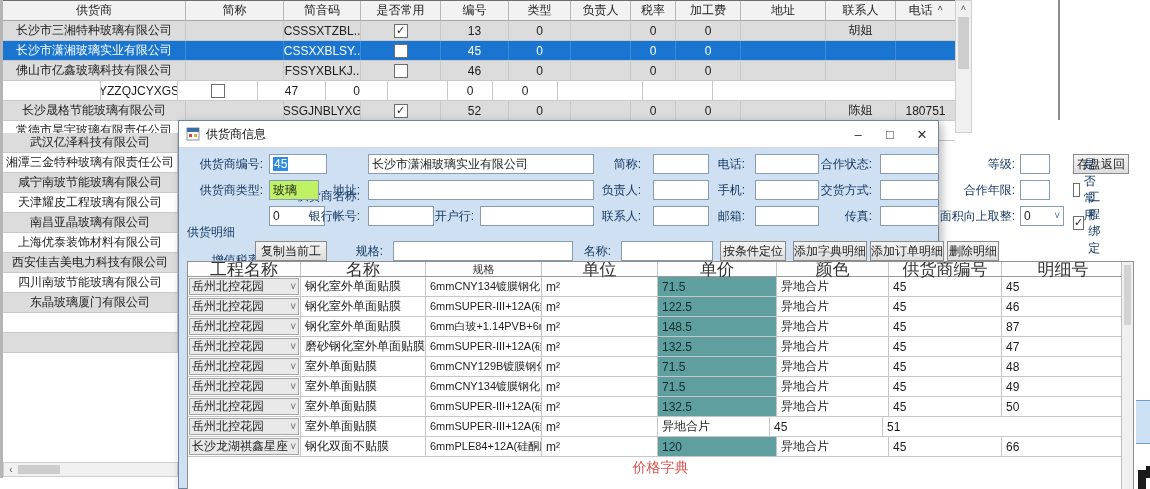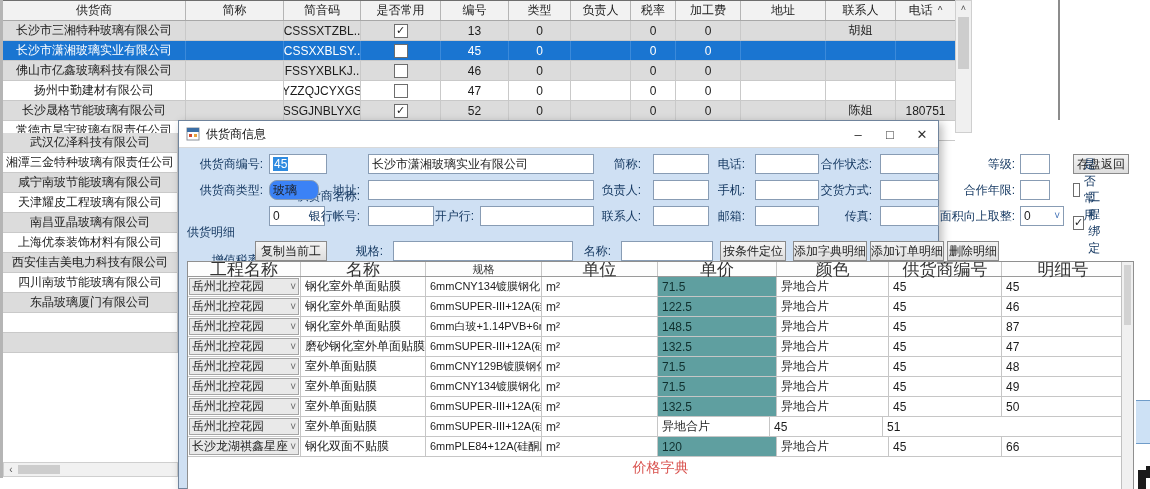--- a/index.html
+++ b/index.html
@@ -50,21 +50,21 @@
   .titlebar .ticon{margin-left:7px;width:14px;height:14px;}
   .titlebar .ttext{margin-left:6px;color:#111;}
   .tspace{flex:1}
   .winbtn{width:32px;height:25px;display:flex;align-items:center;justify-content:center;
           font-size:13px;color:#333;}
   .dlg-body{position:absolute;left:0;top:26px;right:0;bottom:0;}
   .frow{position:absolute;left:0;right:0;height:20px;padding-left:20px;}
   .flabel{position:absolute;top:0;height:20px;line-height:20px;text-align:right;color:#173a63;}
   .tbox{position:absolute;top:0;height:20px;box-sizing:border-box;border:1px solid #889cb4;
         background:#fff;line-height:18px;padding:0 3px;overflow:hidden;white-space:nowrap;}
-  .tbox.ro{background:#3b82f6;border-radius:8px;}
+  .tbox.ro{background:#bef264;}
   .selhl{background:#2f8be0;color:#fff;padding:0 1px;}
   .btn{position:absolute;top:0;height:20px;box-sizing:border-box;border:1px solid #8a8a8a;
        background:linear-gradient(#f4f4f4,#dddddd);text-align:center;line-height:18px;color:#1c1c1c;}
   .combo{display:flex;justify-content:space-between;align-items:center;}
   .combo .arr{color:#3f6fb5;font-size:10px;margin-left:2px;font-style:normal;}
   .ckrow{position:absolute;top:0;height:20px;display:flex;align-items:center;gap:4px;color:#173a63;}
   .grouplabel{position:absolute;left:8px;top:77px;color:#173a63;}
   
   .grid{position:absolute;left:8px;top:114px;width:947px;height:229px;background:#fff;
         border:1px solid #8f8f8f;box-sizing:border-box;overflow:hidden;}
@@ -158,21 +158,20 @@
           <span class="tc c5">0</span>
           <span class="tc c6"></span>
           <span class="tc c7">0</span>
           <span class="tc c8">0</span>
           <span class="tc c9"></span>
           <span class="tc c10"></span>
           <span class="tc c11"></span>
         </div>
 
         <div class="bt-row">
-          <span class="tc c0">扬州中勤建材有限公司</span>
           <span class="tc c1"></span>
           <span class="tc c2">YZZQJCYXGS</span>
           <span class="tc c3">
             <i class="cb"></i>
           </span>
           <span class="tc c4">47</span>
           <span class="tc c5">0</span>
           <span class="tc c6"></span>
           <span class="tc c7">0</span>
           <span class="tc c8">0</span>

